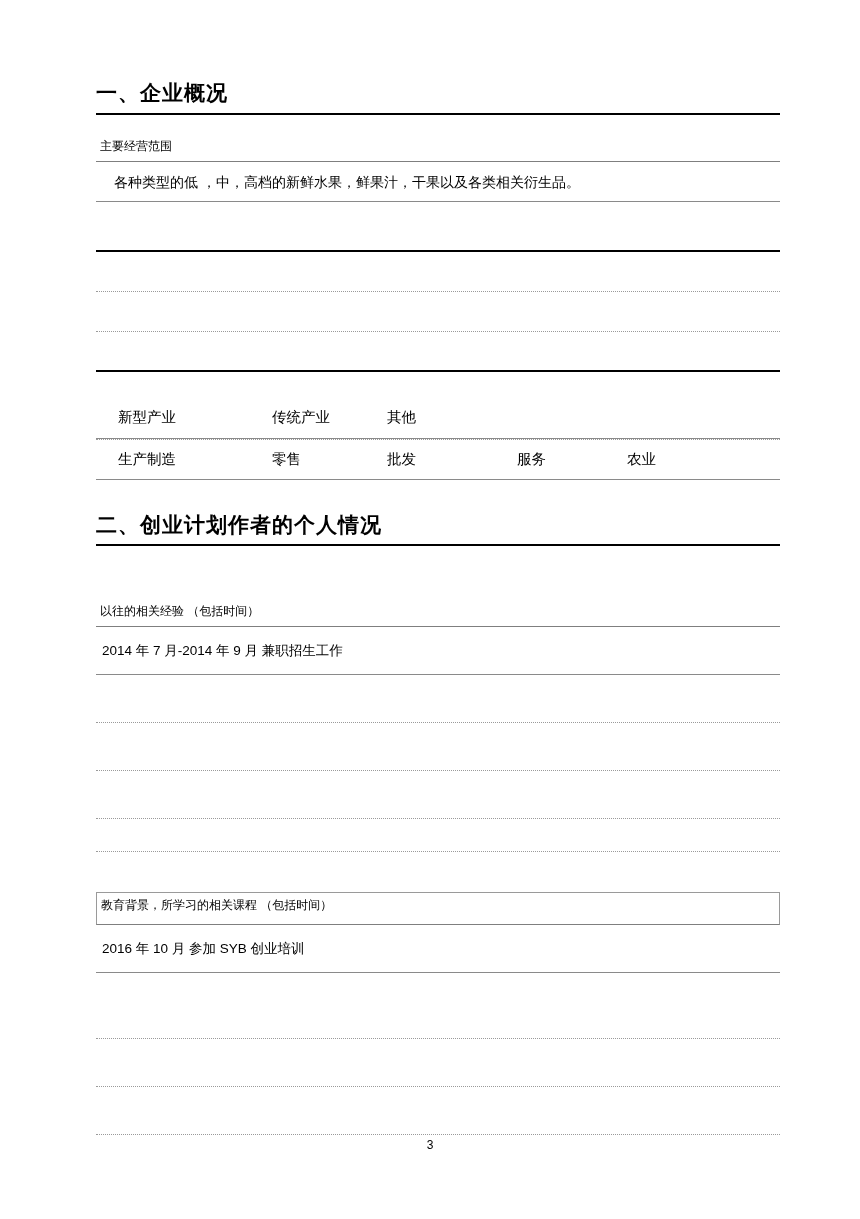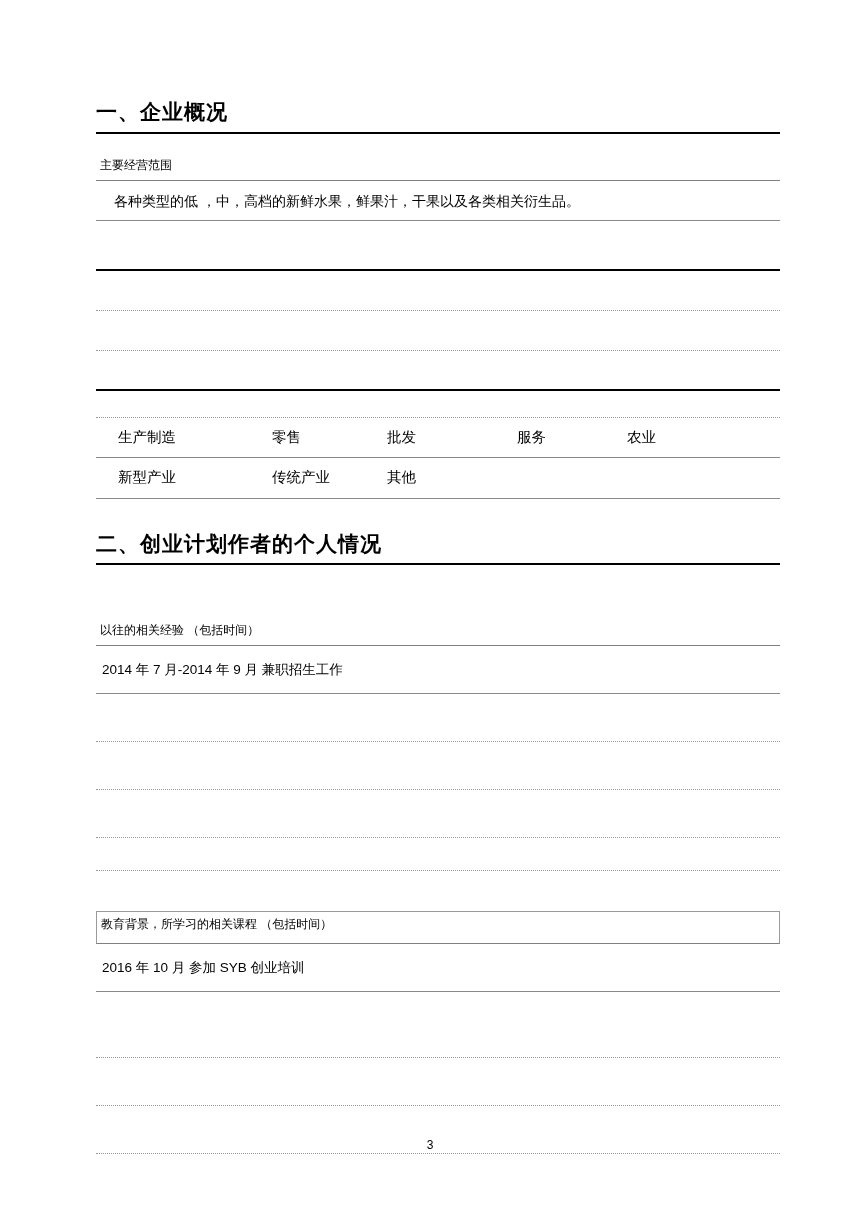--- a/index.html
+++ b/index.html
@@ -13,21 +13,21 @@
     height: 1219px;
     background: #ffffff;
     font-family: "Liberation Sans", sans-serif;
     color: #000000;
     box-sizing: border-box;
     overflow: hidden;
   }
   .content {
     position: absolute;
     left: 96px;
-    top: 96px;
+    top: 77px;
     width: 684px;
   }
 
   
   .section-head {
     font-size: 21px;
     font-weight: 700;
     letter-spacing: 1px;
     padding-bottom: 4px;
     border-bottom: 2px solid #000;
@@ -136,33 +136,33 @@
 
     <div class="gap-10"></div>
 
     <div class="line thick"></div>
     <div class="line"></div>
     <div class="line"></div>
     <div class="line thick"></div>
 
     <div class="gap-26"></div>
 
+    <div class="industry-row">
+      <span class="cell">新型产业</span>
+      <span class="cell">传统产业</span>
+      <span class="cell">其他</span>
+      <span class="cell"></span>
+      <span class="cell"></span>
+    </div>
     <div class="industry-row topdots">
       <span class="cell">生产制造</span>
       <span class="cell">零售</span>
       <span class="cell">批发</span>
       <span class="cell">服务</span>
       <span class="cell">农业</span>
-    </div>
-    <div class="industry-row">
-      <span class="cell">新型产业</span>
-      <span class="cell">传统产业</span>
-      <span class="cell">其他</span>
-      <span class="cell"></span>
-      <span class="cell"></span>
     </div>
 
     <h1 class="section-head second">二、创业计划作者的个人情况</h1>
 
     <div class="gap-34"></div>
 
     <h2 class="sub-head">以往的相关经验 （包括时间）</h2>
 
     <div class="line tall solid">2014 年 7 月-2014 年 9 月 兼职招生工作</div>
 

